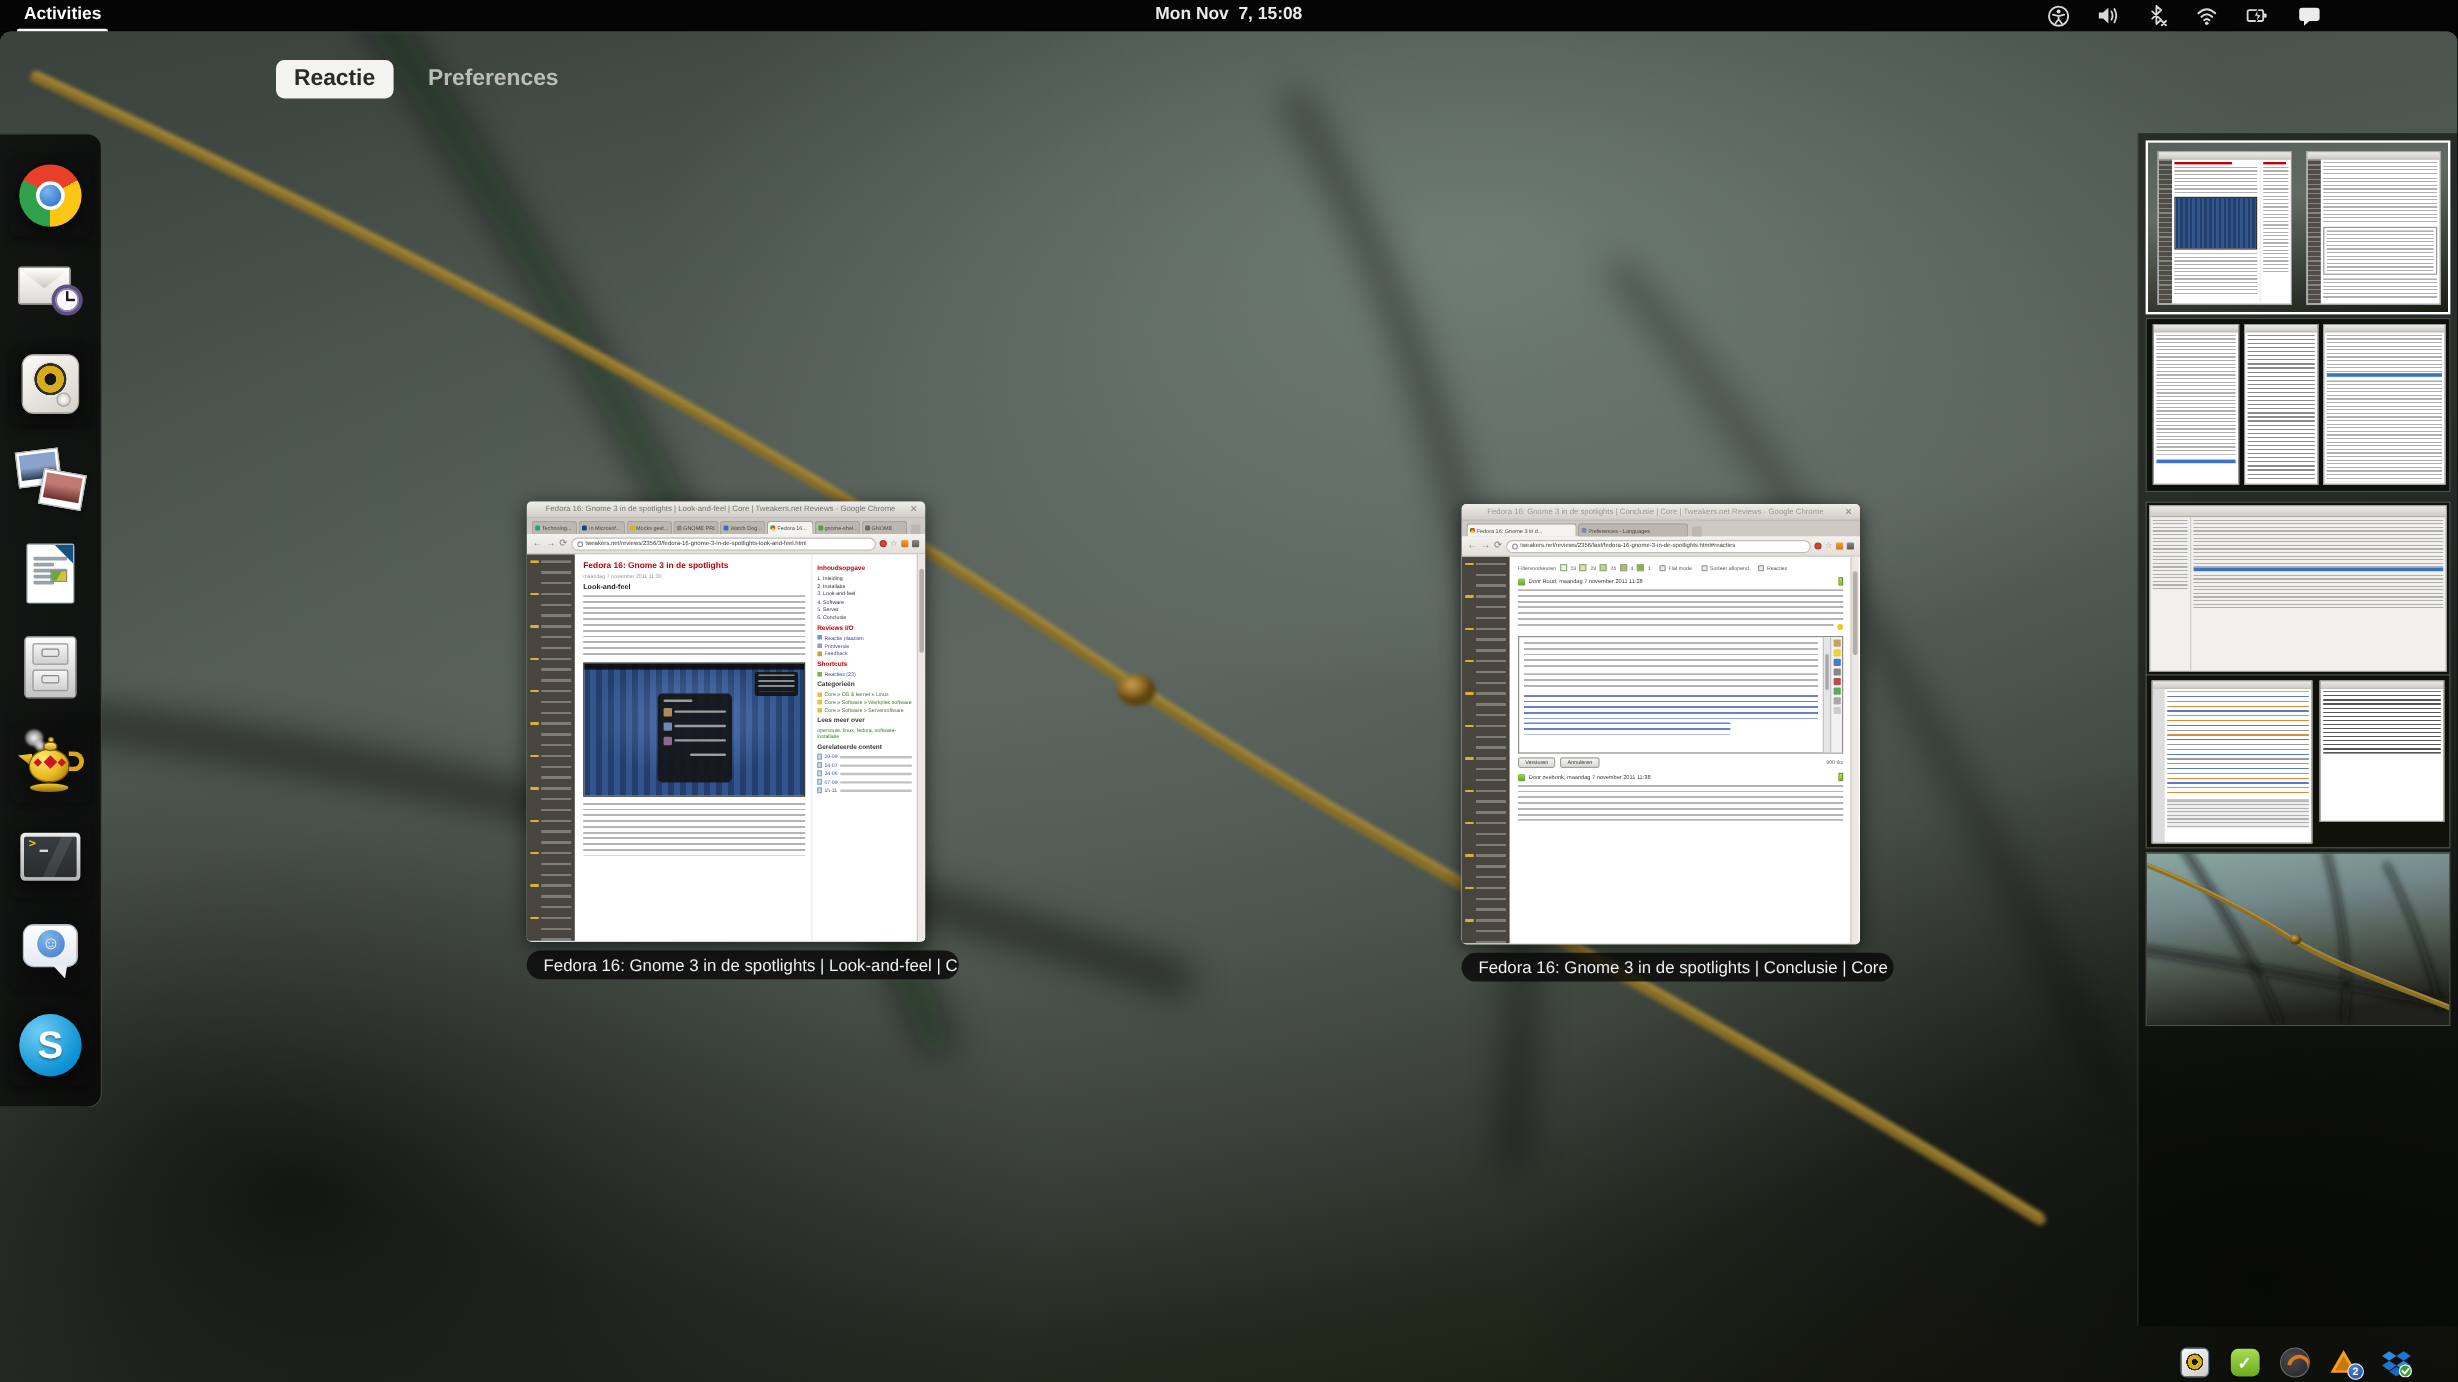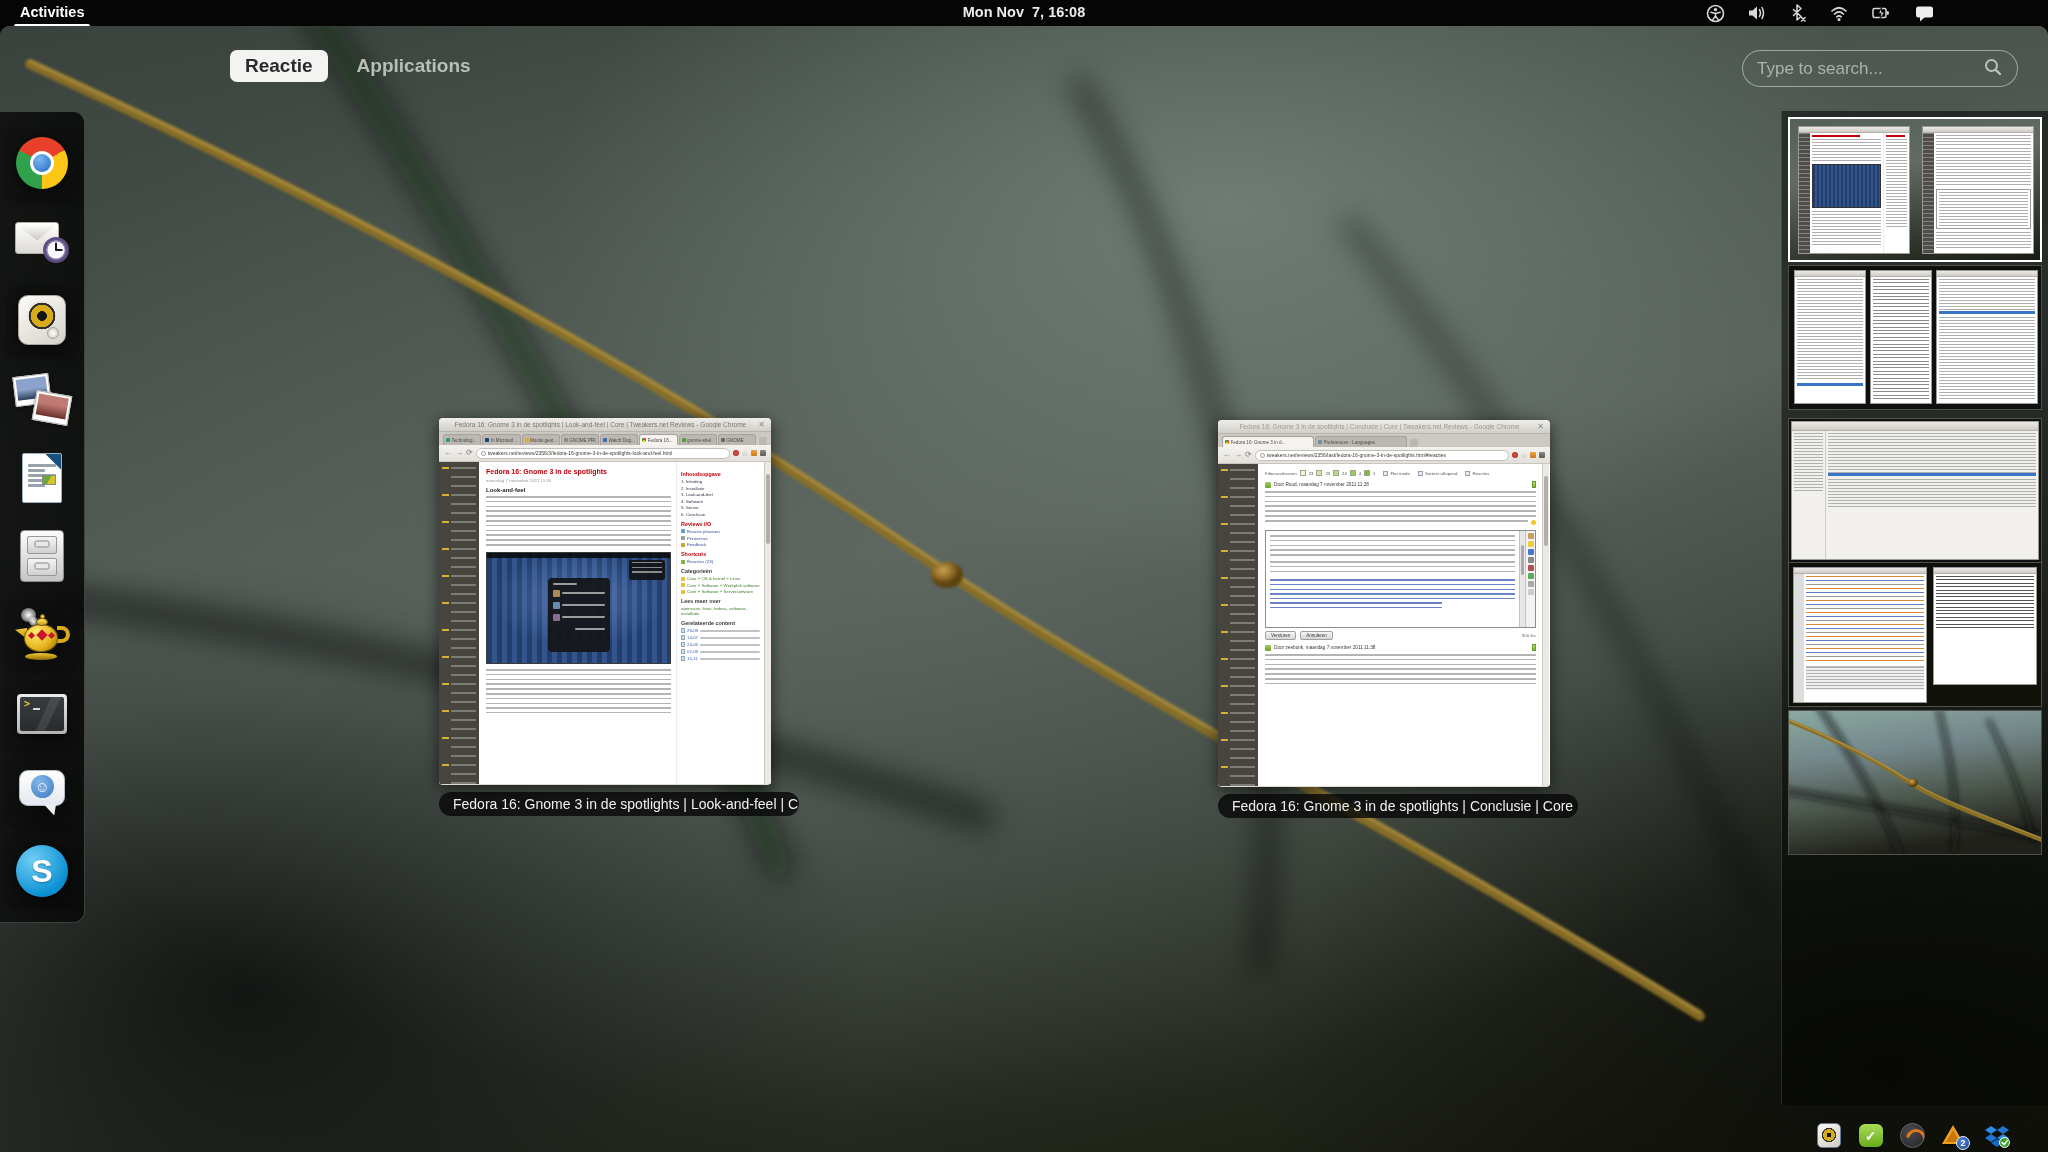--- a/index.html
+++ b/index.html
@@ -221,21 +221,21 @@
   .tr-tri { position:absolute; left:1px; top:1px; width:0; height:0; border-left:11px solid transparent; border-right:11px solid transparent; border-bottom:19px solid #f0a020; filter:drop-shadow(0 1px 1px rgba(0,0,0,.5)); }
   .tr-tri::after { content:""; position:absolute; left:-7px; top:5px; width:0; height:0; border-left:7px solid transparent; border-right:7px solid transparent; border-bottom:12px solid #c87808; }
   .tr-badge { position:absolute; right:-2px; bottom:-2px; width:14px; height:14px; border-radius:50%; background:radial-gradient(circle at 35% 30%,#4a82d8,#1c4e9c); border:1px solid #e8eef8; color:#fff; font-size:9px; font-weight:bold; display:flex; align-items:center; justify-content:center; }
   .tr-dropbox svg { display:block; }
 </style>
 </head>
 <body>
 
 <div class="topbar">
   <div class="activities">Activities</div>
-  <div class="clock">Mon Nov  7, 16:08</div>
+  <div class="clock">Mon Nov  7, 15:08</div>
   <div class="status">
     <span>
       <svg width="19" height="19" viewBox="0 0 19 19">
           <circle cx="9.5" cy="9.5" r="8" fill="none" stroke="#d8d8d8" stroke-width="1.6"></circle>
           <circle cx="9.5" cy="5.6" r="1.7" fill="#d8d8d8"></circle>
           <path d="M4.8 8.2 L9.5 9.4 L14.2 8.2 M9.5 9.2 L9.5 12 M9.5 12 L6.8 15.6 M9.5 12 L12.2 15.6" stroke="#d8d8d8" stroke-width="1.5" fill="none" stroke-linecap="round"></path>
         </svg>
     </span>
     <span>
       <svg width="20" height="18" viewBox="0 0 20 18">
@@ -290,32 +290,23 @@
       <path d="M -40,560 C 300,600 640,680 980,790" stroke="rgba(10,12,10,0.45)" stroke-width="30"></path>
       <path d="M 1350,200 C 1500,380 1640,620 1760,880" stroke="rgba(12,14,12,0.35)" stroke-width="20"></path>
     </g>
     <path d="M 30,38 C 360,190 640,340 900,516 S 1360,780 1700,990" stroke="#8a6f26" stroke-width="10" fill="none" stroke-linecap="round" opacity="0.95"></path>
     <path d="M 30,35 C 360,187 640,337 900,512 S 1360,776 1700,986" stroke="#c0a049" stroke-width="3.5" fill="none" stroke-linecap="round" opacity="0.6"></path>
     <ellipse cx="947" cy="549" rx="16" ry="13" fill="url(#budg)"></ellipse>
   </svg>
 
   <div class="view-tabs">
     <div class="vtab active">Reactie</div>
-    <div class="vtab">Applications</div>
+    <div class="vtab">Preferences</div>
   </div>
 
-  <div class="search">
-    <input type="text" placeholder="Type to search..." style="">
-    <span>
-      <svg width="20" height="20" viewBox="0 0 20 20">
-          <circle cx="8.5" cy="8.5" r="5.5" fill="none" stroke="#b9c2bc" stroke-width="2"></circle>
-          <path d="M12.8 12.8 L17 17" stroke="#b9c2bc" stroke-width="2.4" stroke-linecap="round"></path>
-        </svg>
-    </span>
-  </div>
 
   <div class="dash">
     <div class="dash-item running">
         <div class="ic-chrome"></div>
       </div>
     <div class="dash-item">
       <div class="ic-mail">
           <div class="mail-env"></div>
           <div class="mail-clock"></div>
         </div>

